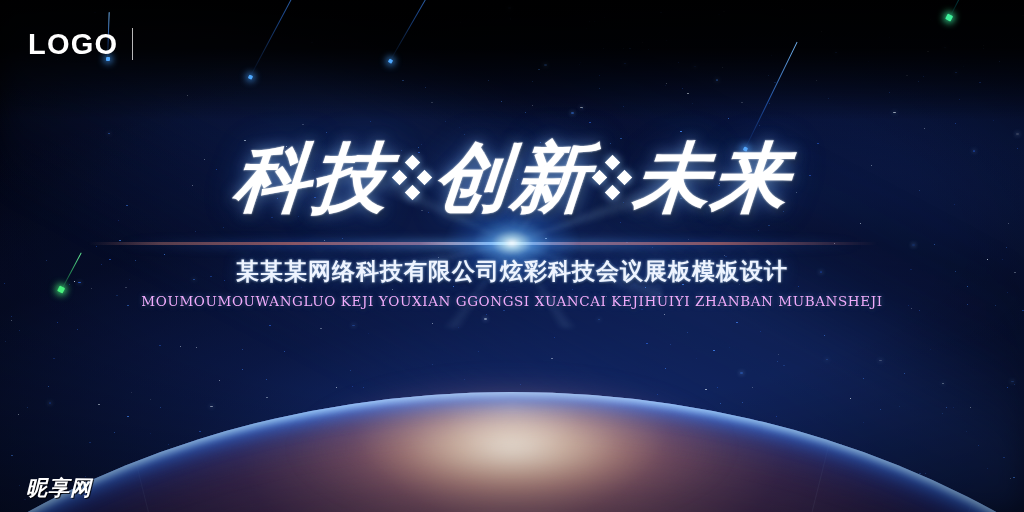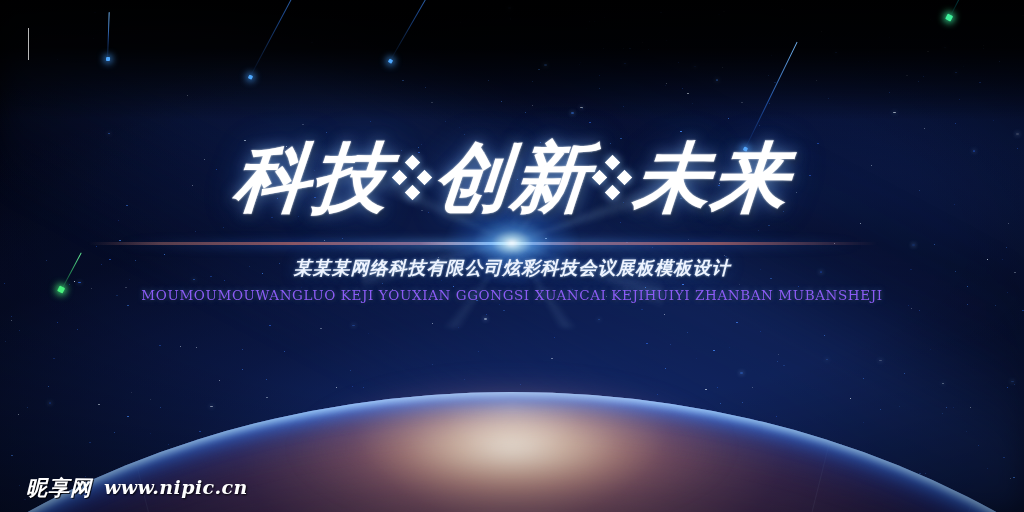--- a/index.html
+++ b/index.html
@@ -189,29 +189,28 @@
   .hl-sep i.d-b{left:14.5px;top:32px;}
   .hl-sep i.d-l{left:2px;top:17px;}
   .hl-sep i.d-r{left:27px;top:17px;}
 
   
   #subtitle-wrap{
     position:absolute;left:0;right:0;top:258px;
     text-align:center;z-index:25;
   }
   #subtitle-cn{
-    font-size:18px;font-weight:700;color:#eef4ff;letter-spacing:1px;
+    font-size:23px;font-weight:700;color:#eef4ff;letter-spacing:1px;
     line-height:1.2;
     text-shadow:0 0 3px rgba(180,215,255,.75), 0 0 16px rgba(60,130,240,.45), 0 2px 4px rgba(0,0,0,.6);
-    font-style:italic;
   }
   #subtitle-en{
     margin-top:7px;
     font-family:"DejaVu Serif","Liberation Serif",serif;
-    font-size:13.5px;letter-spacing:.6px;color:#8b5cf6;
+    font-size:13.5px;letter-spacing:.6px;color:#f0abfc;
     text-shadow:0 0 5px rgba(120,170,240,.55), 0 1px 3px rgba(0,0,0,.6);
   }
 
   
   #watermark{
     position:absolute;left:26px;bottom:14px;
     display:flex;align-items:center;gap:12px;z-index:30;
   }
   #wm-logo{
     font-size:21px;font-weight:700;font-style:italic;color:#ffffff;
@@ -711,20 +710,21 @@
         <div class="head" style="left: -3px; top: -2px;"></div>
       </div>
     </div>
 
   <div id="flare-line2"></div>
   <div id="flare-line"></div>
   <div id="flare-rays"></div>
   <div id="flare-core"></div>
 
   <div id="logo-bar">
+    <div id="logo-mark">LOGO</div>
     <div id="logo-divider"></div>
   </div>
 
   <div id="headline-wrap">
     <div id="headline">
       <span class="hl-seg">科技</span>
       <span class="hl-sep">
         <i class="d-t"></i>
           <i class="d-b"></i>
           <i class="d-l"></i>
@@ -741,17 +741,16 @@
     </div>
   </div>
 
   <div id="subtitle-wrap">
     <div id="subtitle-cn">某某某网络科技有限公司炫彩科技会议展板模板设计</div>
     <div id="subtitle-en">MOUMOUMOUWANGLUO KEJI YOUXIAN GGONGSI XUANCAI KEJIHUIYI ZHANBAN MUBANSHEJI</div>
   </div>
 
   <div id="watermark">
     <div id="wm-logo">昵享网</div>
-    <div id="wm-url">www.nipic.cn</div>
   </div>
 
 
 </div>
 
 </body></html>

